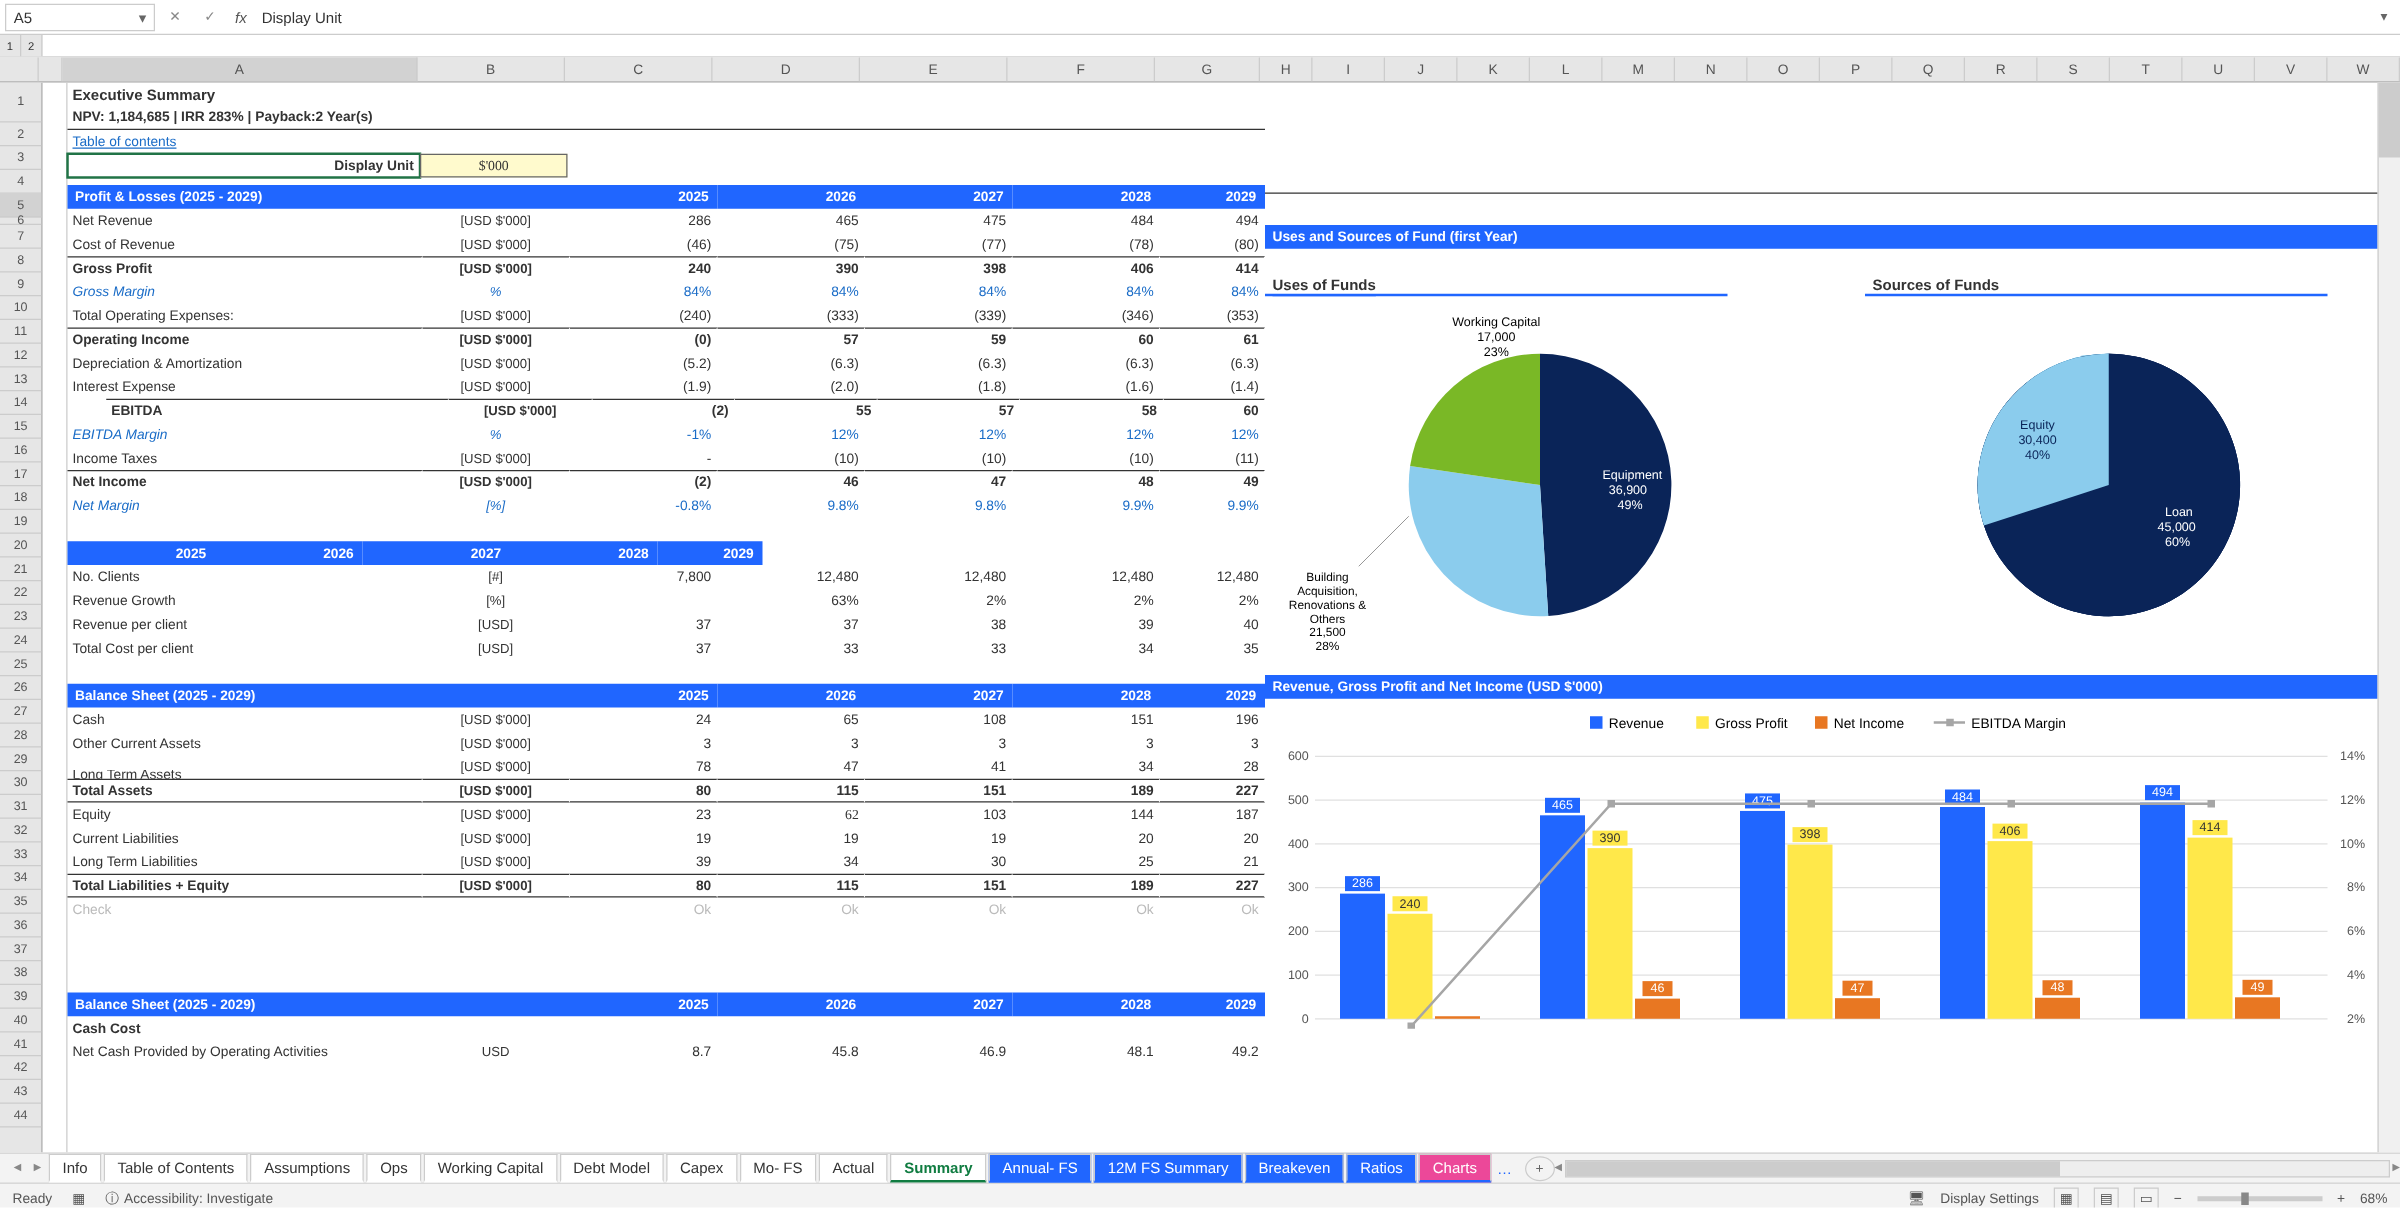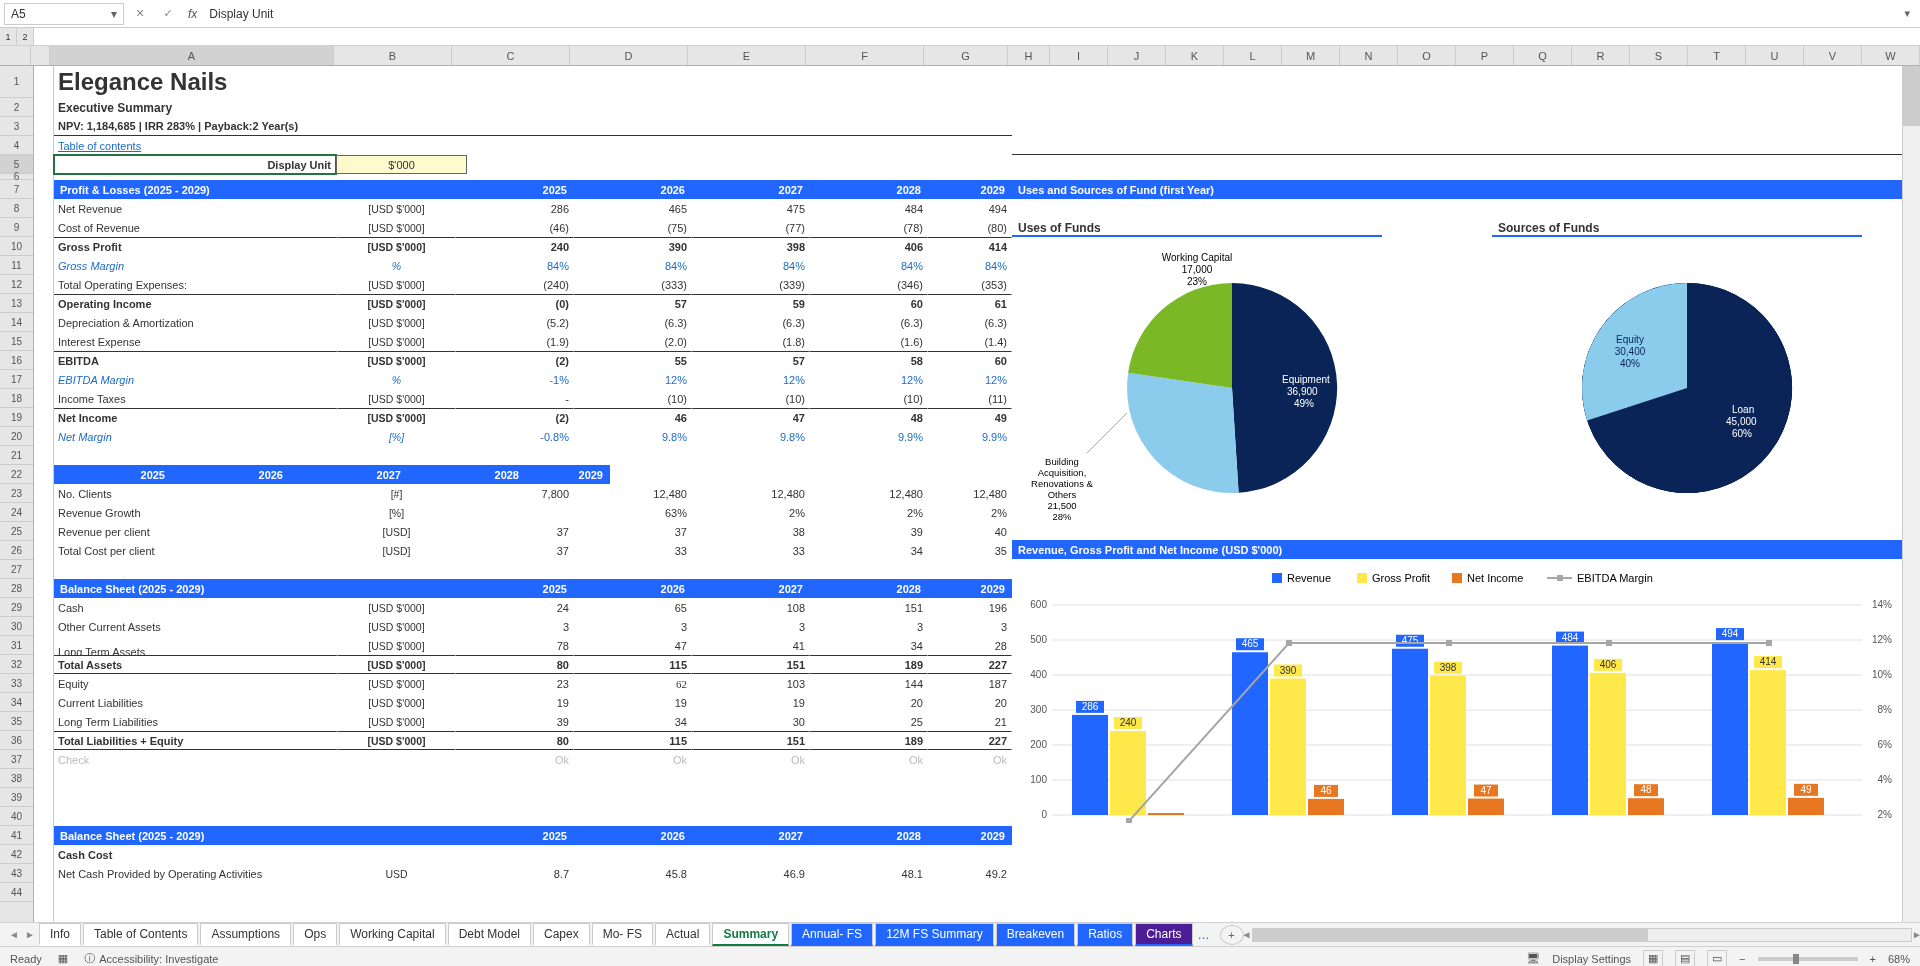--- a/index.html
+++ b/index.html
@@ -177,37 +177,34 @@
       <div class="row-h" style="height: 19px;">40</div>
       <div class="row-h" style="height: 19px;">41</div>
       <div class="row-h" style="height: 19px;">42</div>
       <div class="row-h" style="height: 19px;">43</div>
       <div class="row-h" style="height: 19px;">44</div>
     </div>
   <div class="grid-gutter"></div>
   <div class="grid-content" id="grid-content">
 
     <div id="left-table" style="position:absolute;left:0;top:0;width:958px;">
-        <div class="row big">
-          <div class="cell title" style="width: 958px;">Elegance Nails</div>
-        </div>
         <div class="row ">
           <div class="cell subtitle" style="width: 958px;">Executive Summary</div>
         </div>
         <div class="row " style="border-bottom: 1px solid rgb(51, 51, 51);">
           <div class="cell metrics" style="width: 958px;">NPV: 1,184,685 | IRR 283% |  Payback:2 Year(s)</div>
         </div>
         <div class="row ">
           <div class="cell " style="width: 958px;">
             <span class="link" style="font-size:11px;">Table of contents</span>
           </div>
         </div>
         <div class="row ">
           <div class="cell label-right selected-cell" style="width: 284px;">Display Unit</div>
-          <div class="cell yellow-cell" style="width: 131px;">$'000</div>
+          <div class="cell yellow-cell" style="width: 118px; font-family: Liberation Serif, serif;">$'000</div>
         </div>
         <div class="row sm"></div>
         <div class="row ">
           <div class="cell blue-header" style="width: 402px;">Profit &amp; Losses (2025 - 2029)</div>
           <div class="cell blue-header num" style="width: 118px;">2025</div>
           <div class="cell blue-header num" style="width: 118px;">2026</div>
           <div class="cell blue-header num" style="width: 118px;">2027</div>
           <div class="cell blue-header num" style="width: 118px;">2028</div>
           <div class="cell blue-header num" style="width: 84px;">2029</div>
         </div>
@@ -277,21 +274,21 @@
         <div class="row ">
           <div class="cell " style="width: 284px;">  Interest Expense</div>
           <div class="cell unit " style="width: 118px;">[USD $'000]</div>
           <div class="cell num " style="width: 118px;">(1.9)</div>
           <div class="cell num " style="width: 118px;">(2.0)</div>
           <div class="cell num " style="width: 118px;">(1.8)</div>
           <div class="cell num " style="width: 118px;">(1.6)</div>
           <div class="cell num " style="width: 84px;">(1.4)</div>
         </div>
         <div class="row ">
-          <div class="cell bold bt" style="width: 284px;">  EBITDA</div>
+          <div class="cell bold bt" style="width: 284px; margin-left: 31px;">  EBITDA</div>
           <div class="cell unit bold bt" style="width: 118px;">[USD $'000]</div>
           <div class="cell num bold bt" style="width: 118px;">(2)</div>
           <div class="cell num bold bt" style="width: 118px;">55</div>
           <div class="cell num bold bt" style="width: 118px;">57</div>
           <div class="cell num bold bt" style="width: 118px;">58</div>
           <div class="cell num bold bt" style="width: 84px;">60</div>
         </div>
         <div class="row ">
           <div class="cell  italic-blue" style="width: 284px;">  EBITDA Margin</div>
           <div class="cell unit  italic-blue" style="width: 118px;">%</div>
@@ -676,21 +673,21 @@
       <div class="sheet-tab">Working Capital</div>
       <div class="sheet-tab">Debt Model</div>
       <div class="sheet-tab">Capex</div>
       <div class="sheet-tab">Mo- FS</div>
       <div class="sheet-tab">Actual</div>
       <div class="sheet-tab active">Summary</div>
       <div class="sheet-tab blue" style="background: rgb(32, 102, 255); color: rgb(255, 255, 255);">Annual- FS</div>
       <div class="sheet-tab blue" style="background: rgb(32, 102, 255); color: rgb(255, 255, 255);">12M FS Summary</div>
       <div class="sheet-tab blue" style="background: rgb(32, 102, 255); color: rgb(255, 255, 255);">Breakeven</div>
       <div class="sheet-tab blue" style="background: rgb(32, 102, 255); color: rgb(255, 255, 255);">Ratios</div>
-      <div class="sheet-tab blue" style="background: #4c1d95; color: rgb(255, 255, 255);">Charts</div>
+      <div class="sheet-tab blue" style="background: #ec4899; color: rgb(255, 255, 255);">Charts</div>
     </div>
   <div style="color:#2066ff;font-size:12px;padding:0 4px;">…</div>
   <div class="add-sheet">+</div>
   <div class="hscroll-track">
     <div class="nav-btn" style="position:absolute;left:-14px;">◄</div>
     <div class="hscroll-thumb"></div>
     <div class="nav-btn" style="position:absolute;right:-14px;">►</div>
   </div>
 </div>
 

